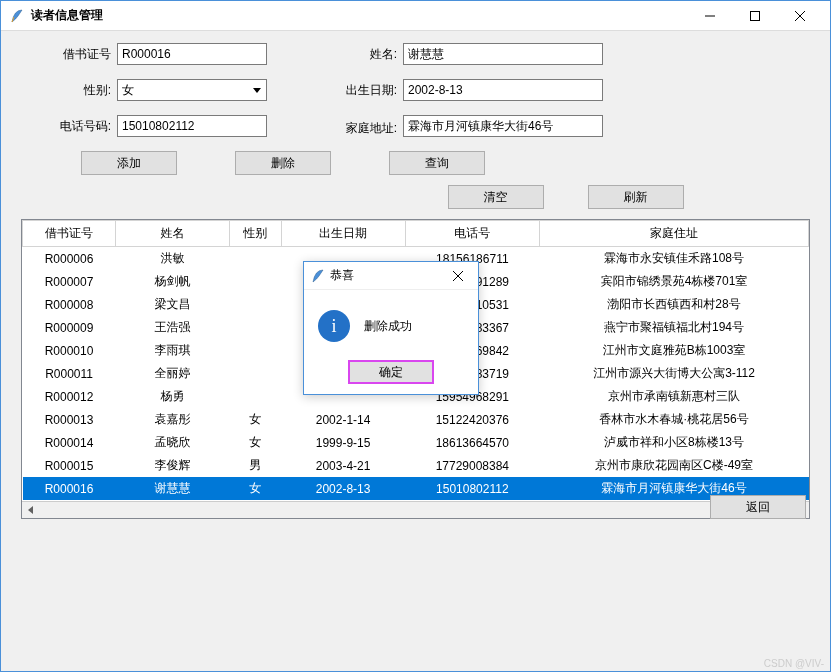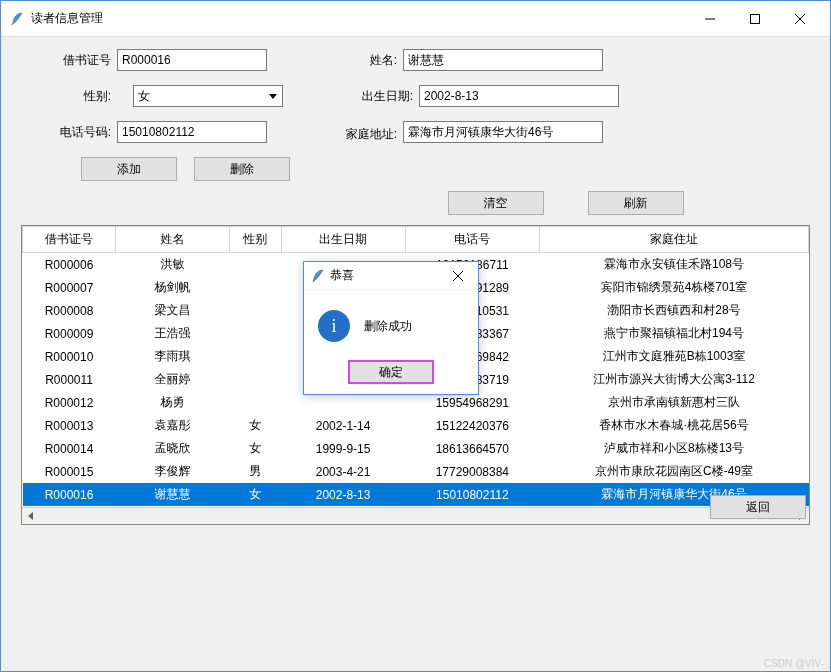--- a/index.html
+++ b/index.html
@@ -13,26 +13,27 @@
       position: relative;
     }
     .window {
       width: 831px;
       height: 672px;
       border: 1px solid #4a90d9;
       background: #f0f0f0;
       position: relative;
     }
     .titlebar {
-      height: 36px;
+      height: 30px;
       background: #fff;
       display: flex;
       align-items: center;
       padding: 0 8px;
       border-bottom: 1px solid #ddd;
+      font-weight: bold;
     }
     .titlebar .app-icon {
       width: 16px; height: 16px; margin-right: 6px;
       display: inline-flex; align-items: center; justify-content: center;
     }
     .titlebar .title { flex: 1; font-size: 12px; color: #000; }
     .win-controls { display: flex; }
     .win-btn {
       width: 45px; height: 28px;
       display: flex; align-items: center; justify-content: center;
@@ -82,21 +83,21 @@
       right: 6px;
       top: 9px;
       border-left: 4px solid transparent;
       border-right: 4px solid transparent;
       border-top: 5px solid #000;
       pointer-events: none;
     }
 
     .btn-row {
       display: flex;
-      gap: 17px;
+      gap: 58px;
       margin-top: 8px;
       margin-bottom: 10px;
     }
     .btn-row.row2 {
       justify-content: center;
       gap: 44px;
       padding-left: 300px;
     }
     .btn {
       width: 96px;
@@ -154,21 +155,21 @@
       display: flex; align-items: center; justify-content: center;
       color: #606060;
       cursor: pointer;
     }
     .scroll-h .thumb {
       flex:1; height: 100%;
     }
 
     .footer {
       position: absolute;
-      bottom: 18px;
+      bottom: 12px;
       right: 24px;
     }
 
     .watermark {
       position: absolute;
       bottom: 2px;
       right: 6px;
       font-size: 10px;
       color: #ccc;
     }
@@ -270,21 +271,21 @@
         <span class="form-label">借书证号</span>
         <input class="form-input input-w1" value="R000016" style="">
       </div>
       <div class="form-group" style="margin-left:60px;">
         <span class="form-label" style="width:60px">姓名:</span>
         <input class="form-input input-w2" value="谢慧慧" style="">
       </div>
     </div>
 
     <div class="form-row">
-      <div class="form-group" style="margin-left:10px;gap:16px;">
+      <div class="form-group" style="margin-left:10px;">
         <span class="form-label">性别:</span>
         <span class="combo-wrap">
           <input class="form-input input-w1" style="padding-right: 18px;" value="女">
         </span>
       </div>
       <div class="form-group" style="margin-left:60px;">
         <span class="form-label" style="width:60px">出生日期:</span>
         <input class="form-input input-w2" value="2002-8-13" style="">
       </div>
     </div>
@@ -296,20 +297,21 @@
       </div>
       <div class="form-group" style="margin-left:60px;align-items:flex-end;">
         <span class="form-label" style="width:60px">家庭地址:</span>
         <input class="form-input input-w2" value="霖海市月河镇康华大街46号" style="">
       </div>
     </div>
 
     <div class="btn-row" style="margin-left:60px;">
       <button class="btn">添加</button>
       <button class="btn">删除</button>
+      <button class="btn">查询</button>
     </div>
 
     <div class="btn-row row2">
       <button class="btn">清空</button>
       <button class="btn">刷新</button>
     </div>
 
     <div class="table-wrap">
       <table class="table">
         <thead>

